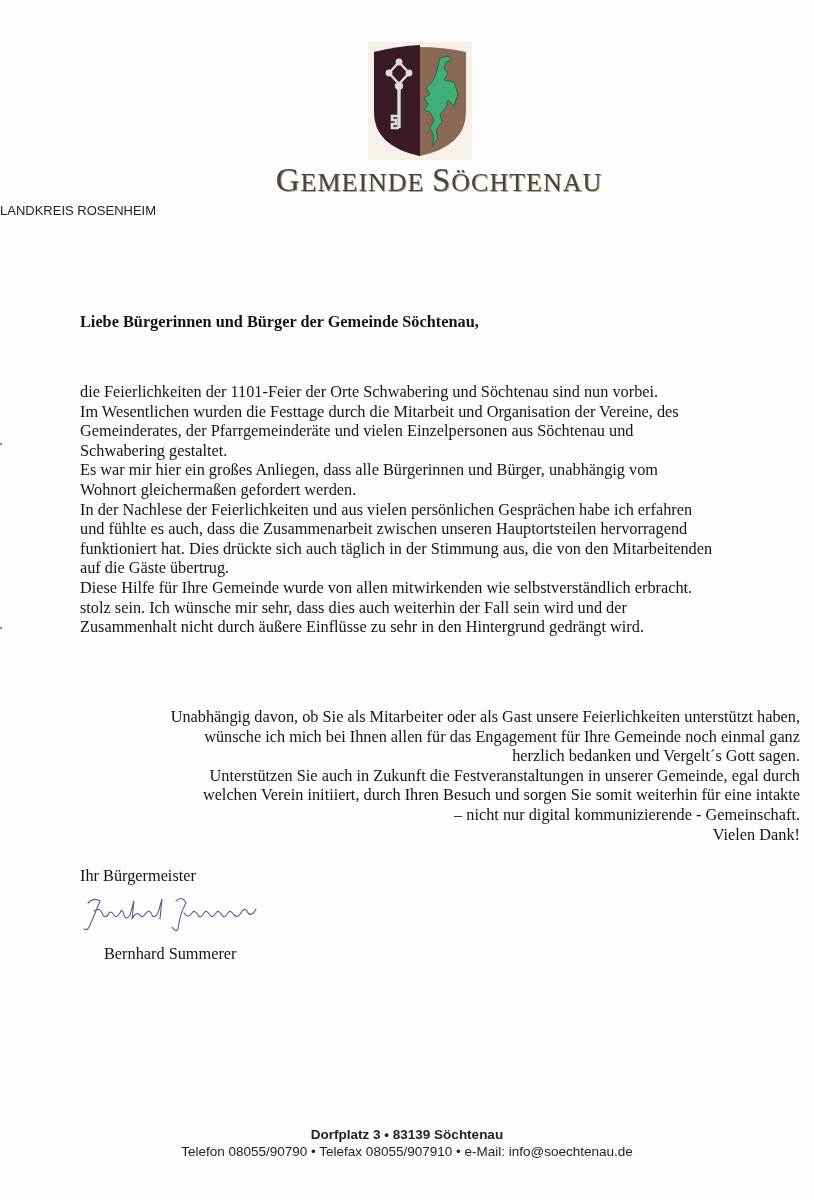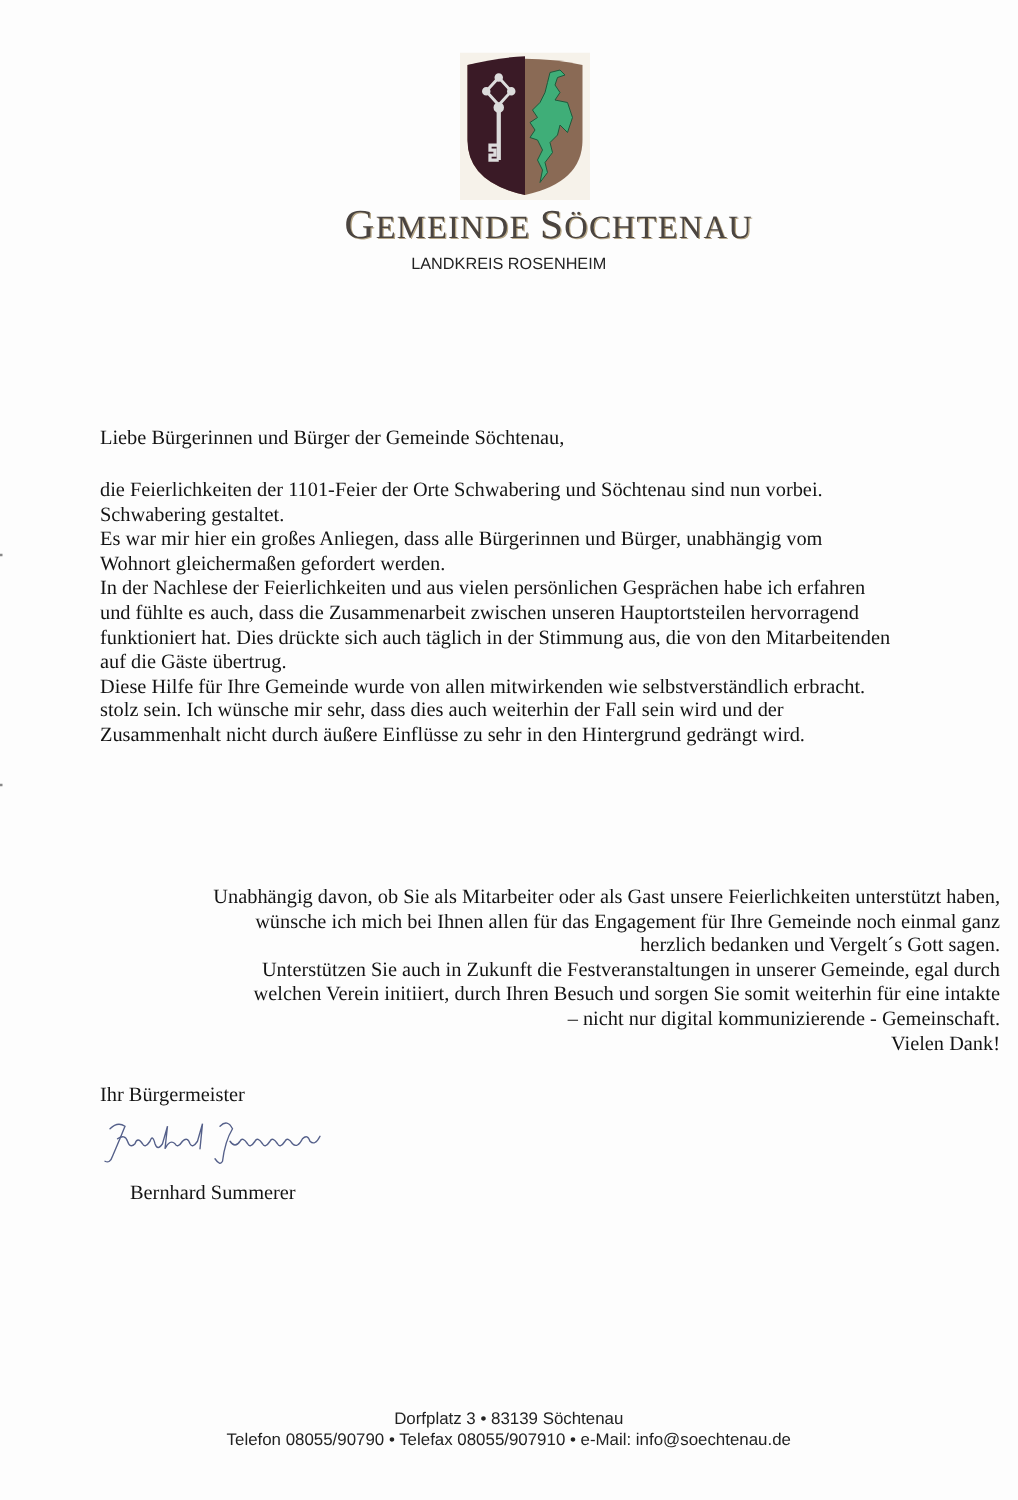--- a/index.html
+++ b/index.html
@@ -9,38 +9,38 @@
     }
     .crest { position: absolute; left: 368px; top: 42px; width: 104px; height: 118px; }
     .title {
       position: absolute; left: 0; width: 814px; top: 162px; text-align: center;
       font-family: "Liberation Serif", "DejaVu Serif", serif; font-size: 33px; letter-spacing: 1px;
       color: #4a4440; text-shadow: 1px 1px 0 #b8a888; padding-left: 32px;
     }
     .title .big { font-size: 33px; }
     .title .small { font-size: 26px; }
     .subtitle {
-      position: absolute; left: 0; width: 814px; top: 203px; text-align: center;
+      position: absolute; left: 0; width: 814px; top: 203px; 
       font-family: "Liberation Sans", "DejaVu Sans", sans-serif; font-size: 13px; color: #222;
     }
     .letter {
       position: absolute; left: 80px; width: 720px; font-size: 16.3px; line-height: 19.6px; color: #141414;
     }
     .line { white-space: nowrap; display: block; height: 19.6px; }
-    .salutation { top: 340px; }
+    .salutation { top: 312px; font-weight: bold; }
     .para1 { top: 382px; }
     .para2 { top: 707px; text-align: right; }
     .closing { top: 866px; }
     .signature { position: absolute; left: 80px; top: 893px; width: 190px; height: 42px; }
     .signer { top: 944px; margin-left: 24px; }
     .footer {
       position: absolute; left: 0; width: 814px; text-align: center;
       font-family: "Liberation Sans", "DejaVu Sans", sans-serif; font-size: 13.5px; color: #222; line-height: 17px;
     }
-    .footer1 { top: 1126px; }
+    .footer1 { top: 1126px; font-weight: bold; }
     .footer2 { top: 1143px; }
     .margin-dot { position: absolute; left: 0; width: 2px; height: 2px; background: #888; }
   </style>
 </head>
 <body>
 
 <svg class="crest" viewBox="0 0 104 118">
   <rect x="0" y="0" width="104" height="118" fill="#f6f2ea"></rect>
   <path d="M6 10 Q52 0 98 10 L98 70 Q98 104 52 114 Q6 104 6 70 Z" fill="#8a6a55"></path>
   <path d="M6 10 Q30 4 52 3 L52 114 Q6 104 6 70 Z" fill="#3a1a26"></path>
@@ -60,20 +60,22 @@
 
 <div class="title">
   <span class="big">G</span><span class="small">EMEINDE </span><span class="big">S</span><span class="small">ÖCHTENAU</span>
 </div>
 <div class="subtitle">LANDKREIS ROSENHEIM</div>
 
 <div class="letter salutation">Liebe Bürgerinnen und Bürger der Gemeinde Söchtenau,</div>
 
 <div class="letter para1">
   <span class="line">die Feierlichkeiten der 1101-Feier der Orte Schwabering und Söchtenau sind nun vorbei.</span>
+  <span class="line">Im Wesentlichen wurden die Festtage durch die Mitarbeit und Organisation der Vereine, des</span>
+  <span class="line">Gemeinderates, der Pfarrgemeinderäte und vielen Einzelpersonen aus Söchtenau und</span>
   <span class="line">Schwabering gestaltet.</span>
   <span class="line">Es war mir hier ein großes Anliegen, dass alle Bürgerinnen und Bürger, unabhängig vom</span>
   <span class="line">Wohnort gleichermaßen gefordert werden.</span>
   <span class="line">In der Nachlese der Feierlichkeiten und aus vielen persönlichen Gesprächen habe ich erfahren</span>
   <span class="line">und fühlte es auch, dass die Zusammenarbeit zwischen unseren Hauptortsteilen hervorragend</span>
   <span class="line">funktioniert hat. Dies drückte sich auch täglich in der Stimmung aus, die von den Mitarbeitenden</span>
   <span class="line">auf die Gäste übertrug.</span>
   <span class="line">Diese Hilfe für Ihre Gemeinde wurde von allen mitwirkenden wie selbstverständlich erbracht.</span>
   <span class="line">stolz sein. Ich wünsche mir sehr, dass dies auch weiterhin der Fall sein wird und der</span>
   <span class="line">Zusammenhalt nicht durch äußere Einflüsse zu sehr in den Hintergrund gedrängt wird.</span>

